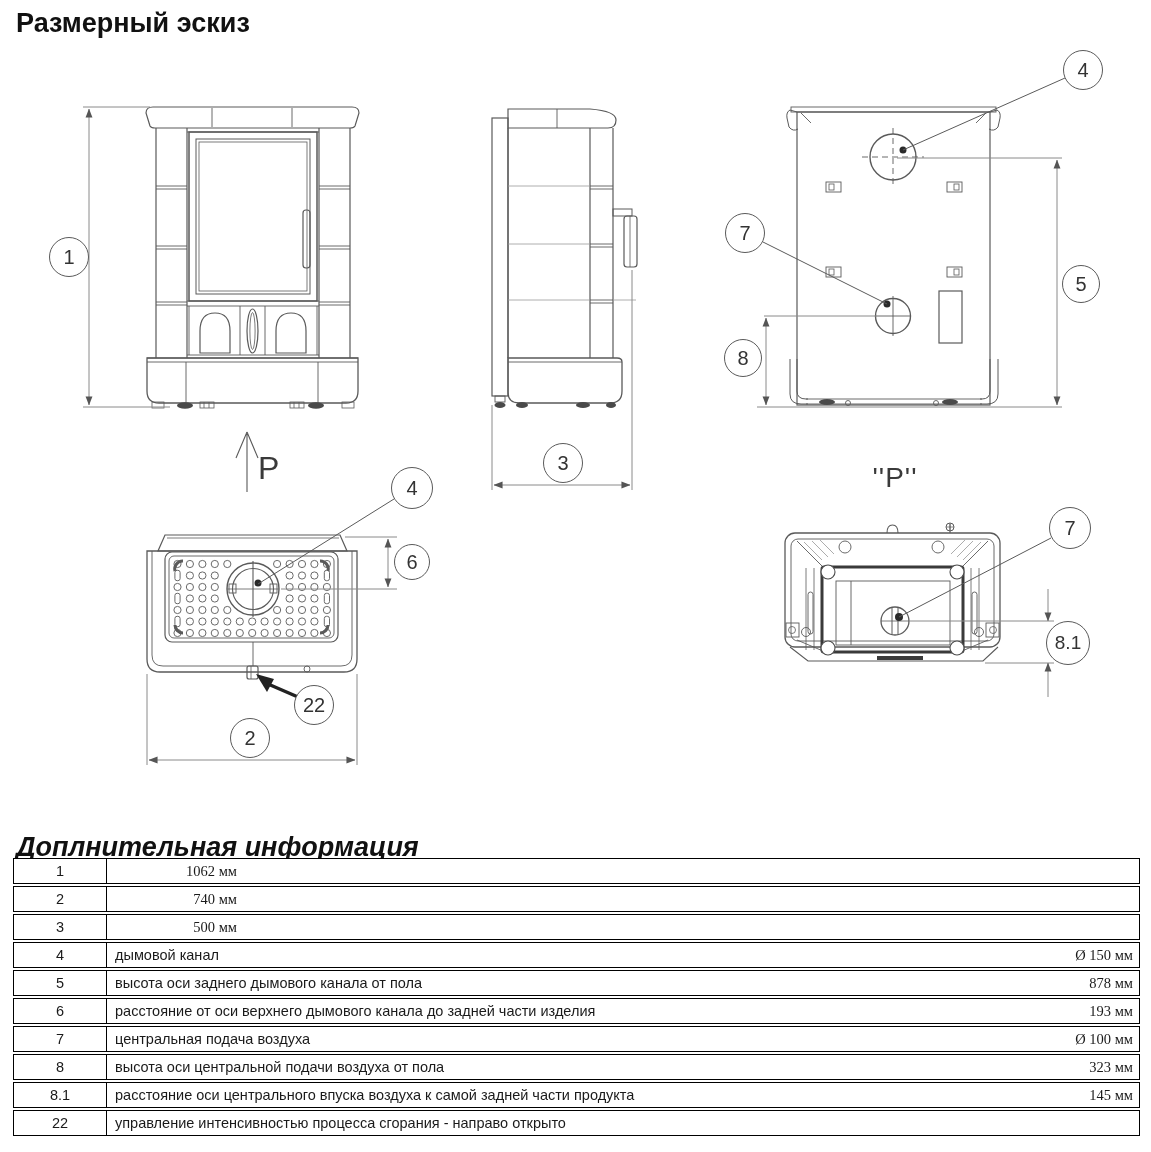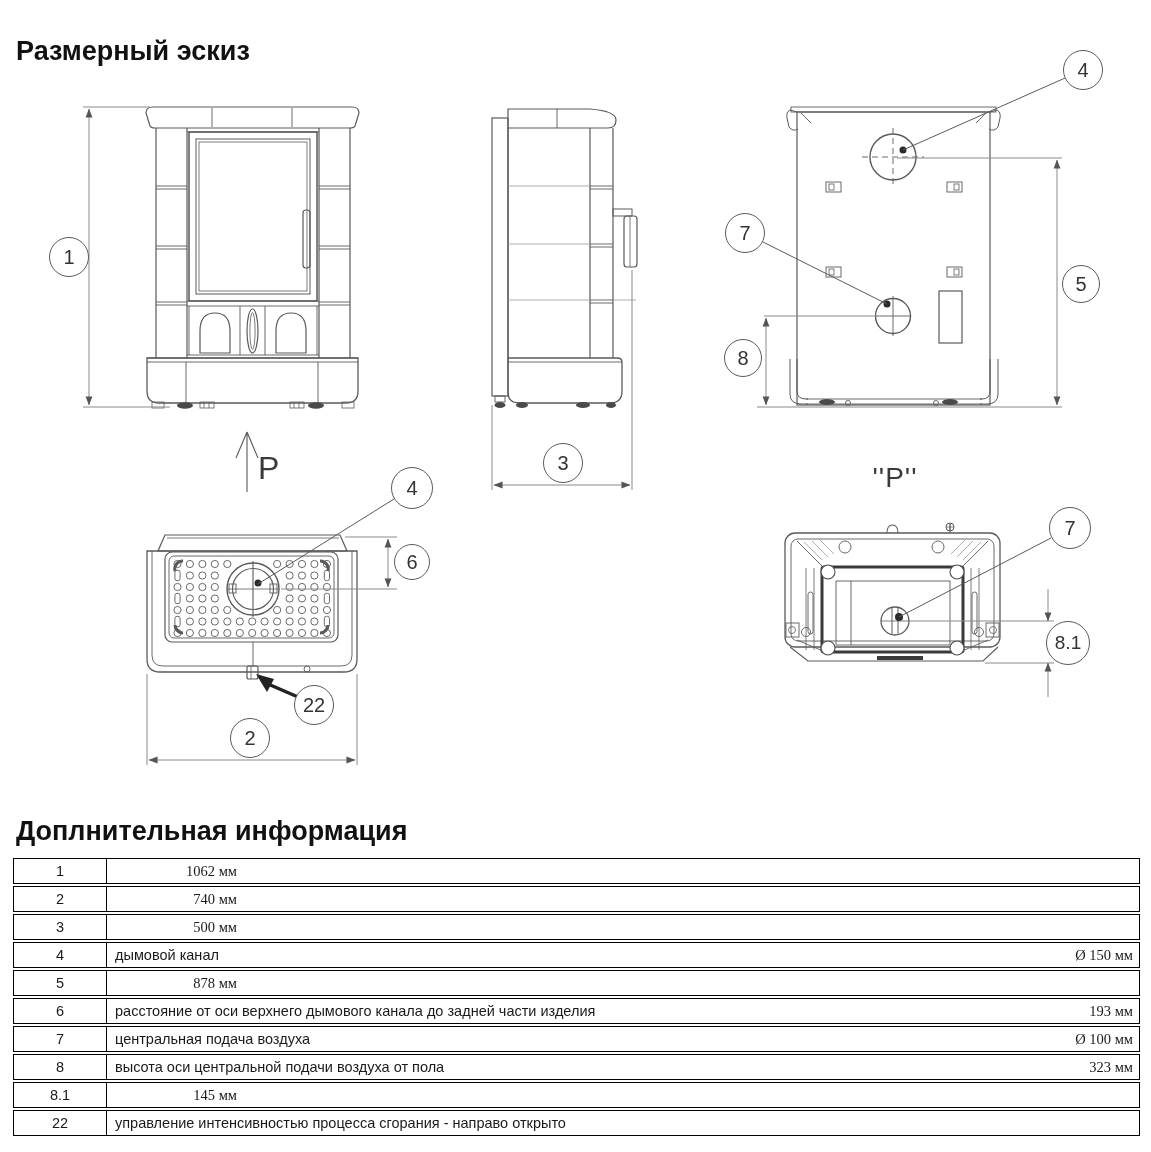--- a/index.html
+++ b/index.html
@@ -2,21 +2,21 @@
 <html><head>
 <meta charset="utf-8">
 <style>
   html,body { margin:0; padding:0; background:#fff; }
   #page {
     position:relative; width:1151px; height:1152px; background:#fff;
     font-family:"Liberation Sans", sans-serif; overflow:hidden;
   }
   .h-title {
     position:absolute; left:16px; font-weight:bold; color:#111;
-    font-size:27px; letter-spacing:0;margin-top:28px;
+    font-size:27px; letter-spacing:0;
   }
   #drawing-svg { position:absolute; left:0; top:0; }
   .callout {
     position:absolute; box-sizing:border-box; background:#fff;
     border:1.4px solid #5a5a5a; border-radius:50%;
     display:flex; align-items:center; justify-content:center;
     font-size:20px; color:#333; z-index:5;
   }
   .draw-label {
     position:absolute; color:#3a3a3a; z-index:4; text-align:center;
@@ -363,21 +363,21 @@
   <div class="callout" style="left:1062px; top:265px; width:38px; height:38px;">5</div>
   <div class="callout" style="left:725px; top:213px; width:40px; height:40px;">7</div>
   <div class="callout" style="left:724px; top:339px; width:38px; height:38px;">8</div>
   <div class="callout" style="left:391px; top:467px; width:42px; height:42px;">4</div>
   <div class="callout" style="left:394px; top:544px; width:36px; height:36px;">6</div>
   <div class="callout" style="left:294px; top:685px; width:40px; height:40px;">22</div>
   <div class="callout" style="left:230px; top:718px; width:40px; height:40px;">2</div>
   <div class="callout" style="left:1049px; top:507px; width:42px; height:42px;">7</div>
   <div class="callout" style="left:1046px; top:621px; width:44px; height:44px; font-size:19px;">8.1</div>
 
-  <div class="h-title" style="top:788px;">Доплнительная информация</div>
+  <div class="h-title" style="top:832px;font-style:italic;">Доплнительная информация</div>
 
   <div id="info-table">
     <div class="trow">
       <div class="tnum">1</div>
       <div class="tvalue">1062 мм</div>
     </div>
     <div class="trow">
       <div class="tnum">2</div>
       <div class="tvalue">740 мм</div>
     </div>
@@ -385,39 +385,41 @@
       <div class="tnum">3</div>
       <div class="tvalue">500 мм</div>
     </div>
     <div class="trow">
       <div class="tnum">4</div>
       <div class="tlabel">дымовой канал</div>
       <div class="tvalue">Ø 150 мм</div>
     </div>
     <div class="trow">
       <div class="tnum">5</div>
+      <div class="tlabel">высота оси заднего дымового канала от пола</div>
       <div class="tvalue">878 мм</div>
     </div>
     <div class="trow">
       <div class="tnum">6</div>
       <div class="tlabel">расстояние от оси верхнего дымового канала до задней части изделия</div>
       <div class="tvalue">193 мм</div>
     </div>
     <div class="trow">
       <div class="tnum">7</div>
       <div class="tlabel">центральная подача воздуха</div>
       <div class="tvalue">Ø 100 мм</div>
     </div>
     <div class="trow">
       <div class="tnum">8</div>
       <div class="tlabel">высота оси центральной подачи воздуха от пола</div>
       <div class="tvalue">323 мм</div>
     </div>
     <div class="trow">
       <div class="tnum">8.1</div>
+      <div class="tlabel">расстояние оси центрального впуска воздуха к самой задней части продукта</div>
       <div class="tvalue">145 мм</div>
     </div>
     <div class="trow">
       <div class="tnum">22</div>
       <div class="tlabel">управление интенсивностью процесса сгорания - направо открыто</div>
       <div class="tvalue"></div>
     </div>
   </div>
 
 </div>

